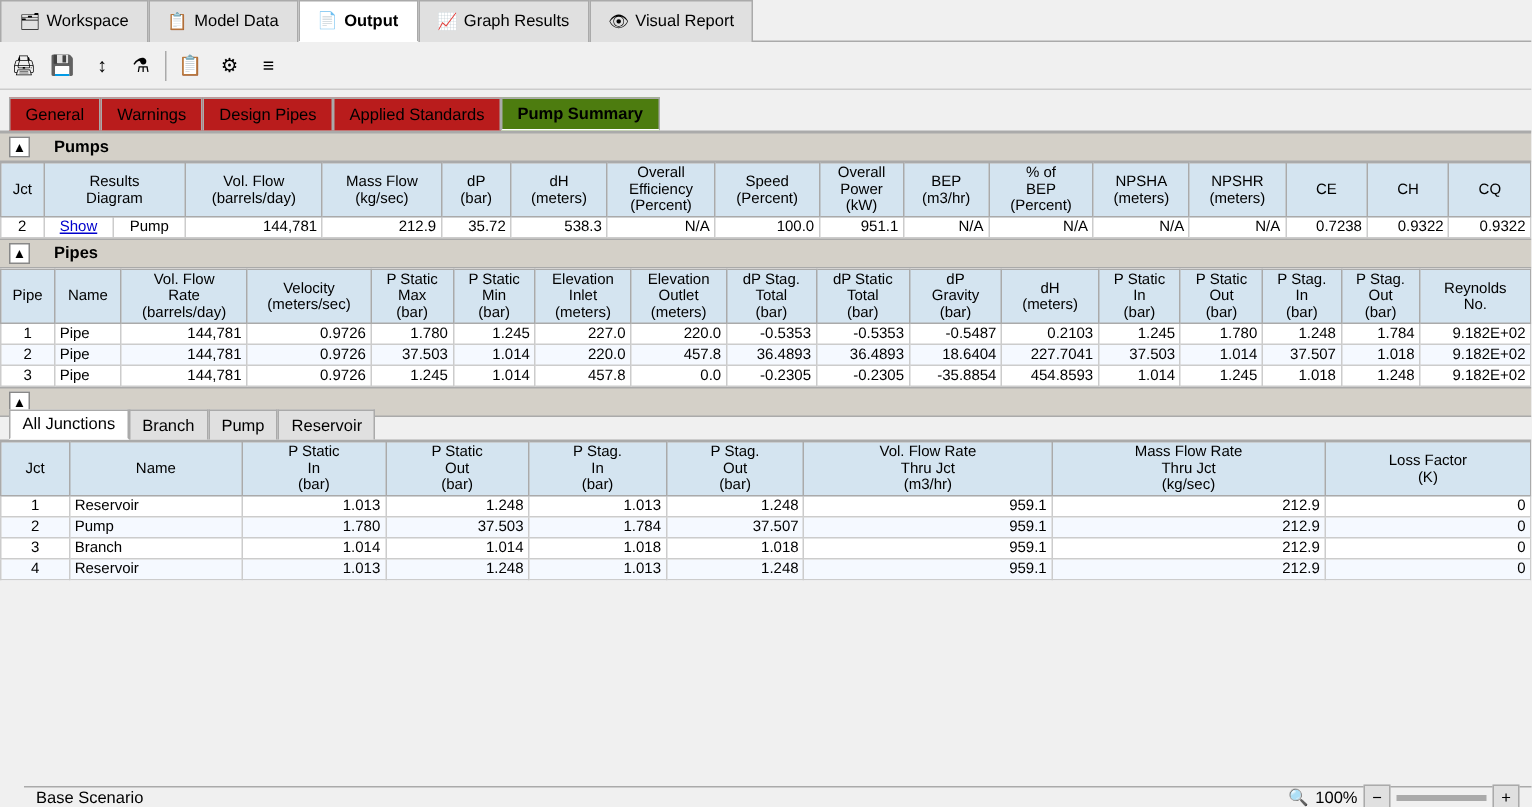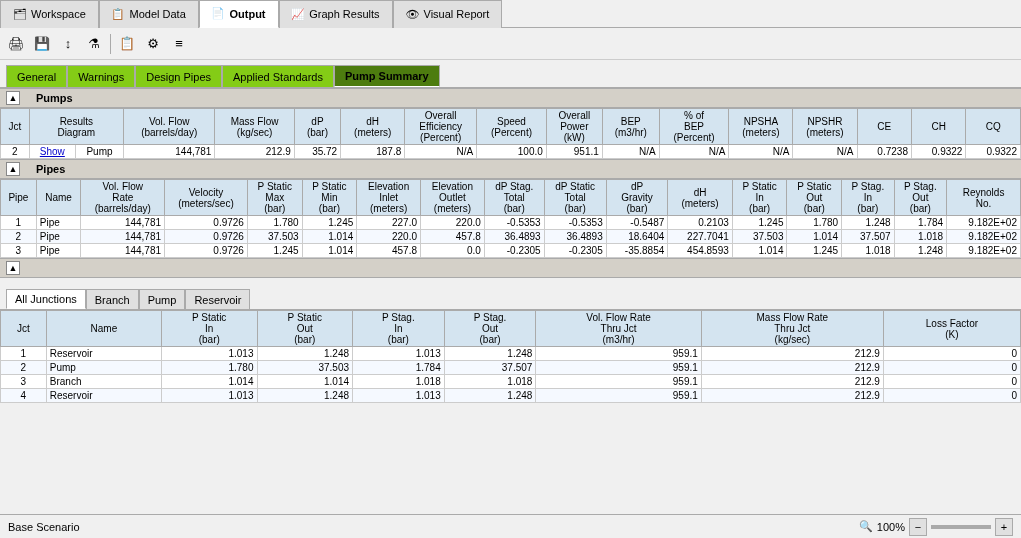--- a/index.html
+++ b/index.html
@@ -10,44 +10,44 @@
     .nav-tab { display: flex; align-items: center; gap: 4px; padding: 4px 12px; border: 1px solid #aaa; border-bottom: none; background: #e0e0e0; cursor: pointer; font-size: 11px; height: 28px; }
     .nav-tab.active { background: #fff; border-bottom: 1px solid #fff; font-weight: bold; }
     
     
     .toolbar { display: flex; align-items: center; gap: 2px; padding: 3px 4px; background: #f0f0f0; border-bottom: 1px solid #ccc; height: 32px; }
     .toolbar-btn { width: 24px; height: 24px; border: 1px solid transparent; background: transparent; cursor: pointer; display: flex; align-items: center; justify-content: center; font-size: 13px; }
     .toolbar-sep { width: 1px; height: 20px; background: #aaa; margin: 0 2px; }
     
     
     .sub-tabs { display: flex; align-items: flex-end; background: #f0f0f0; border-bottom: 1px solid #aaa; padding: 3px 6px 0; height: 28px; }
-    .sub-tab { padding: 2px 10px; border: 1px solid #aaa; border-bottom: none; background: #84cc16; cursor: pointer; font-size: 11px; height: 22px; display: flex; align-items: center; }
+    .sub-tab { padding: 2px 10px; border: 1px solid #aaa; border-bottom: none; background: #b91c1c; cursor: pointer; font-size: 11px; height: 22px; display: flex; align-items: center; }
     .sub-tab.active { background: #4d7c0f; border-bottom: 1px solid #fff; font-weight: bold; }
     
     
     .section-header { display: flex; align-items: center; background: #d4d0c8; border-top: 1px solid #aaa; border-bottom: 1px solid #aaa; padding: 2px 6px; height: 20px; }
     .section-collapse { width: 14px; height: 14px; border: 1px solid #888; background: #fff; cursor: pointer; display: flex; align-items: center; justify-content: center; font-size: 9px; margin-right: 6px; }
     .section-title { font-size: 11px; font-weight: bold; margin-left: 10px; }
     
     
     .table-container { overflow-x: auto; background: #fff; }
     table { border-collapse: collapse; font-size: 10px; width: 100%; }
     th { background: #d4e4f0; border: 1px solid #aaa; padding: 1px 3px; text-align: center; font-size: 10px; font-weight: normal; white-space: nowrap; }
     td { border: 1px solid #ccc; padding: 1px 3px; text-align: right; white-space: nowrap; background: #fff; }
     td.left { text-align: left; }
     td.center { text-align: center; }
     tr:nth-child(even) td { background: #f5f9ff; }
     
     
-    .jct-tabs { display: flex; align-items: flex-end; background: #f0f0f0; border-bottom: 1px solid #aaa; padding: 2px 6px 0; height: 32px; }
+    .jct-tabs { display: flex; align-items: flex-end; background: #f0f0f0; border-bottom: 1px solid #aaa; padding: 2px 6px 0; height: 16px; }
     .jct-tab { padding: 1px 8px; border: 1px solid #aaa; border-bottom: none; background: #e0e0e0; cursor: pointer; font-size: 11px; height: 20px; display: flex; align-items: center; }
     .jct-tab.active { background: #fff; border-bottom: 1px solid #fff; }
     
     
-    .status-bar { display: flex; align-items: center; justify-content: space-between; background: #f0f0f0; border-top: 1px solid #aaa; padding: 2px 8px; height: 24px; font-size: 11px; position: absolute; bottom: 0; left: 0; right: 0; }
+    .status-bar { display: flex; align-items: center; justify-content: space-between; background: #f0f0f0; border-top: 1px solid #aaa; padding: 2px 8px; height: 14px; font-size: 11px; position: absolute; bottom: 0; left: 16px; right: 0; }
     .zoom-controls { display: flex; align-items: center; gap: 4px; }
     .zoom-btn { width: 18px; height: 18px; border: 1px solid #aaa; background: #e0e0e0; cursor: pointer; display: flex; align-items: center; justify-content: center; font-size: 11px; }
     .zoom-slider { width: 60px; height: 4px; background: #aaa; }
     
     .main-content { height: calc(538px - 28px - 32px); overflow-y: auto; padding-bottom: 24px; }
     
     .show-link { color: #0000cc; cursor: pointer; text-decoration: underline; margin-top: 12px; }
   </style>
 </head>
 <body>
@@ -133,21 +133,21 @@
         </tr>
       </thead>
       <tbody>
         <tr>
           <td class="center">2</td>
           <td class="center"><span class="show-link">Show</span></td>
           <td class="center">Pump</td>
           <td>144,781</td>
           <td>212.9</td>
           <td>35.72</td>
-          <td>187.8</td>
+          <td>538.3</td>
           <td>N/A</td>
           <td>100.0</td>
           <td>951.1</td>
           <td>N/A</td>
           <td>N/A</td>
           <td>N/A</td>
           <td>N/A</td>
           <td>0.7238</td>
           <td>0.9322</td>
           <td>0.9322</td>

